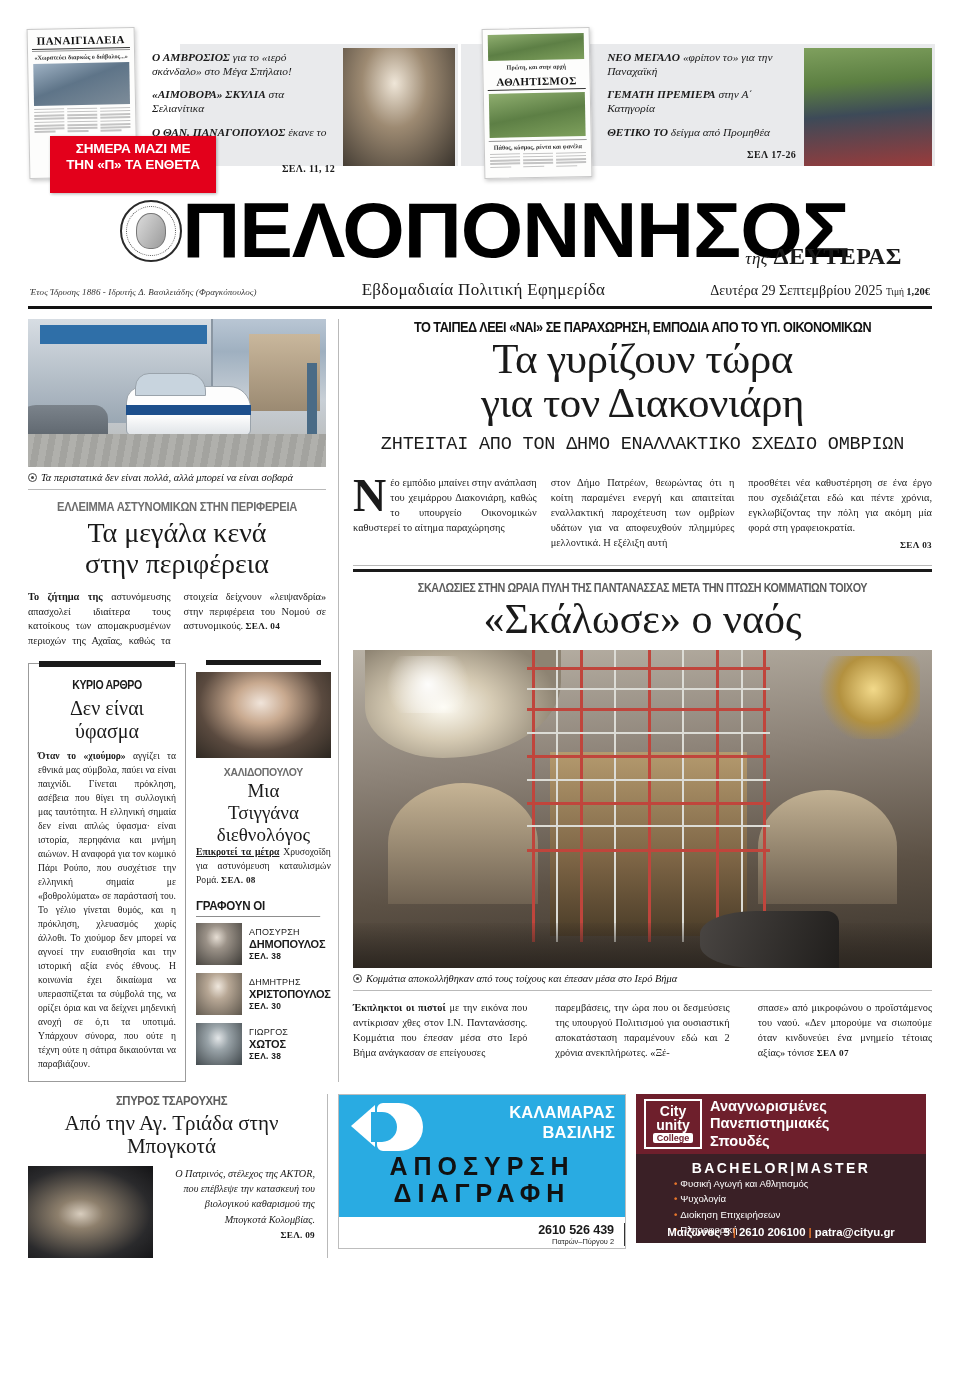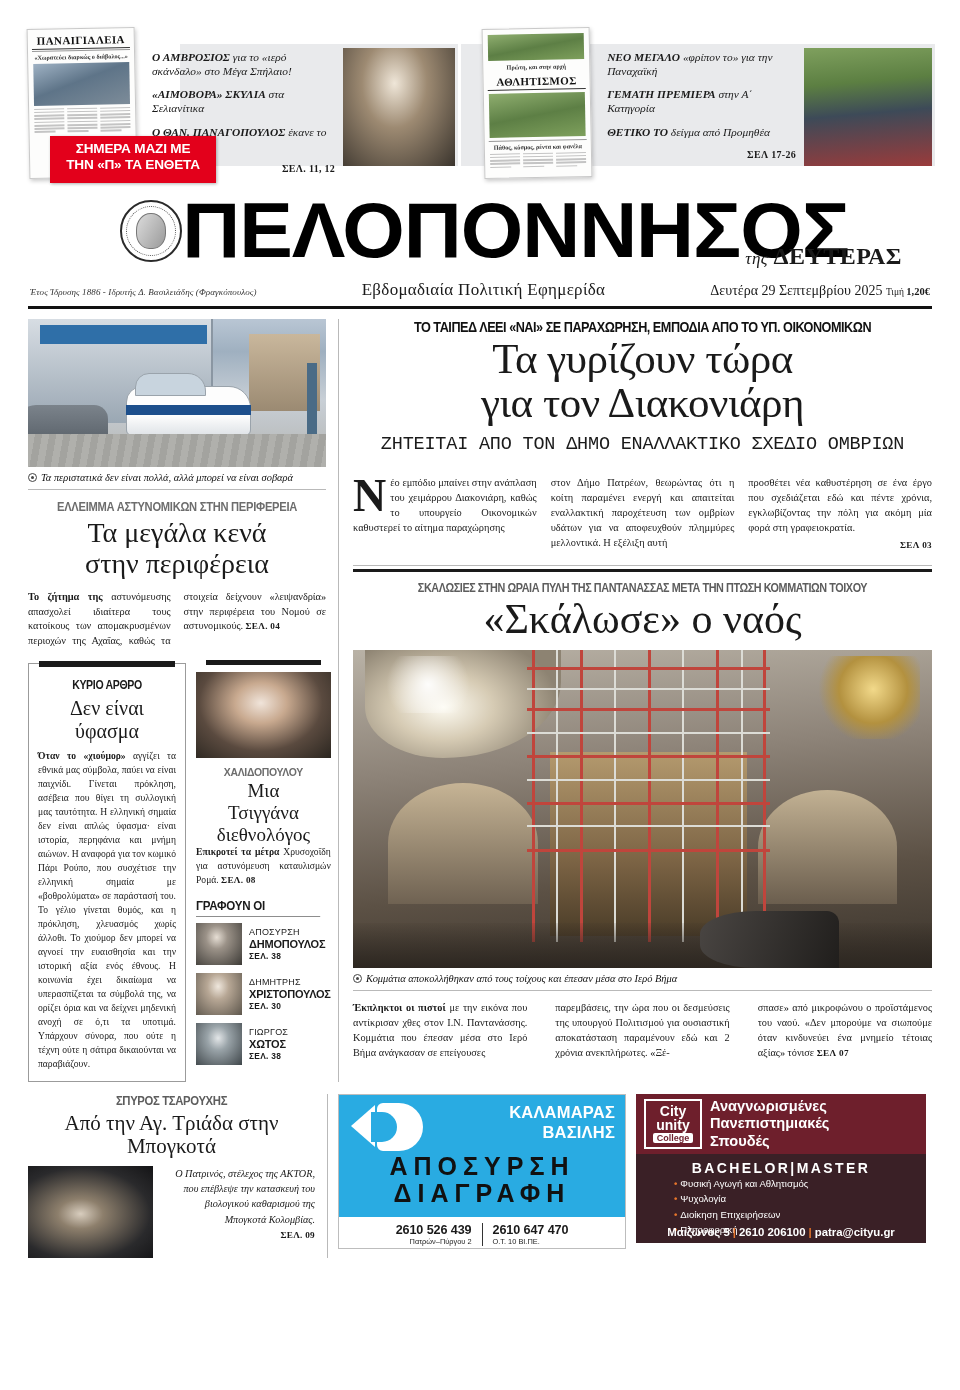--- a/index.html
+++ b/index.html
@@ -46,21 +46,21 @@
   .promo-page { text-align: right; font-size: 10px; font-weight: 700; font-style: normal;
     letter-spacing: .3px; margin-top: 10px; }
 
   .promo-photo { position: relative; z-index: 3; width: 112px; height: 118px; margin-top: 20px;
     background: linear-gradient(150deg,#cfd6dc 0%,#6d7a86 40%,#2f3a44 100%); }
   .promo-photo.priest { background: radial-gradient(ellipse at 45% 32%, #e8ddd0 0%, #b9a territory 1%, #7c6a55 40%, #2b2520 100%); }
   .promo-photo.priest { background: radial-gradient(ellipse at 46% 30%, #efe6d8 0%, #9d8a72 38%, #3a342d 100%); }
   .promo-photo.team { width: 128px; background: linear-gradient(175deg,#7fa05e 0%,#5c7f42 30%,#3d4a58 55%,#9a3b3b 100%); }
 
   .sticker { position: absolute; left: 22px; top: 108px; z-index: 6; background: #e3001b;
-    color: #fff; padding: 5px 8px 10px; width: 166px; text-align: center;
+    color: #fff; padding: 5px 8px 20px; width: 166px; text-align: center;
     font-family: "Liberation Sans", sans-serif; font-weight: 700; font-size: 13.6px;
     line-height: 1.17; letter-spacing: -.2px; box-shadow: 1px 1px 3px rgba(0,0,0,.3); }
   .sticker .s2 { display: block; }
 
   
   .masthead { display: flex; align-items: center; justify-content: center;
     padding: 10px 0 0; position: relative; height: 92px; }
   .seal { width: 62px; height: 62px; border-radius: 50%; border: 2px solid #2a2a2a;
     display: flex; align-items: center; justify-content: center; margin-right: 10px;
     background: #fff; flex: none; position: relative; }
@@ -143,21 +143,21 @@
     background: radial-gradient(ellipse at 48% 36%, #f0e4da 0%, #c8a98f 26%, #5a4a3f 62%, #2b2620 100%); }
   .portrait.small { height: 42px; width: 46px; flex: none; }
   .p1 { background: radial-gradient(ellipse at 45% 34%, #e6ded4 0%, #9b9288 30%, #3c3a36 100%); }
   .p2 { background: radial-gradient(ellipse at 48% 32%, #efe7dd 0%, #b7a795 32%, #5d564c 100%); }
   .p3 { background: radial-gradient(ellipse at 48% 36%, #e3e6e8 0%, #99a3a8 32%, #3f464a 100%); }
 
   .cl-name { font-family:"Liberation Sans", sans-serif; font-weight:700; font-size:11.6px;
     color:#6d6d6d; text-align:center; letter-spacing:-.3px; transform:scaleX(.9); margin:7px 0 2px; }
   .cl-title { font-size: 19px; text-align: center; line-height: 1.14; }
   .cl-body { font-size: 9.6px; line-height: 1.45; text-align: justify; }
-  .cl-body b { font-weight: 700; }
+  .cl-body b { font-weight: 700; text-decoration: underline; }
 
   .writers-hd { font-family:"Liberation Sans", sans-serif; font-weight:700; font-size:12.6px;
     letter-spacing:-.3px; transform:scaleX(.92); transform-origin: left;
     border-bottom:1px solid #8d8d8d; padding-bottom:3px; margin:12px 0 6px; }
   .writer { display:flex; gap:7px; align-items:center; margin-bottom:8px; }
   .writer .wtext { font-family:"Liberation Sans", sans-serif; line-height:1.2; }
   .writer .wfirst { font-size:9px; letter-spacing:.2px; }
   .writer .wlast { font-size:11px; font-weight:700; letter-spacing:-.2px; }
   .writer .wpage { font-size:8.4px; font-weight:700; letter-spacing:.3px; }
 
@@ -230,21 +230,21 @@
     border-top: 21px solid transparent; border-bottom: 21px solid transparent; border-right: 24px solid #fff; }
   .kb-logo .b { position:absolute; left:26px; top:0; width:46px; height:48px; background:#fff;
     border-radius: 6px 24px 24px 6px; }
   .kb-logo .b:before { content:""; position:absolute; left:-6px; top:9px; width:26px; height:30px;
     background:#29abe2; border-radius: 0 16px 16px 0;}
   .kb-name { text-align: right; font-family:"Liberation Sans", sans-serif; font-weight:700;
     font-size: 16.5px; color:#fff; line-height:1.2; letter-spacing:.2px; }
   .kb-big { position:absolute; left:0; right:0; top: 58px; text-align:center;
     font-family:"Liberation Sans", sans-serif; font-weight:700; color:#111;
     font-size: 25px; line-height: 1.07; letter-spacing: 6px; }
-  .kb-phones { display:flex; justify-content:center; gap:0; padding-top: 6px; }
+  .kb-phones { display:flex; justify-content:center; gap:0; padding-top: 6px; flex-direction: column; }
   .kb-ph { font-family:"Liberation Sans", sans-serif; padding: 0 10px; text-align:left; }
   .kb-ph:first-child { border-right: 1px solid #333; text-align:right; }
   .kb-ph .num { font-weight:700; font-size: 12.6px; letter-spacing:-.1px; }
   .kb-ph .addr { font-size: 7.4px; color:#222; }
 
   .ad-city { width: 290px; height: 149px; background: #3a2026; position: relative; }
   .city-top { background: #6e1f2c; height: 60px; display:flex; align-items:center; gap:8px; padding: 0 8px; }
   .city-logo { width: 58px; height: 50px; border: 2.5px solid #fff; display:flex; flex-direction:column;
     justify-content:center; align-items:center; flex:none; }
   .city-logo .l1 { font-family:"Liberation Sans", sans-serif; font-weight:700; color:#fff; font-size:14px; line-height:.98; }

